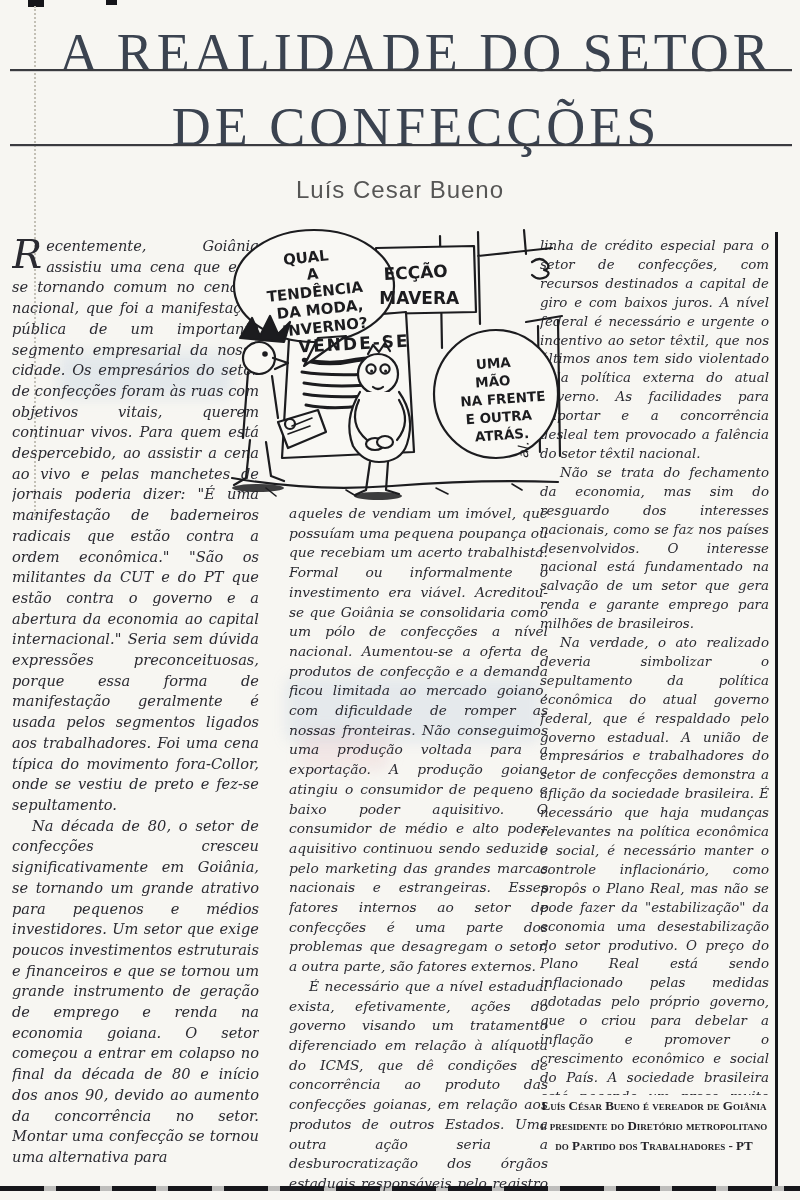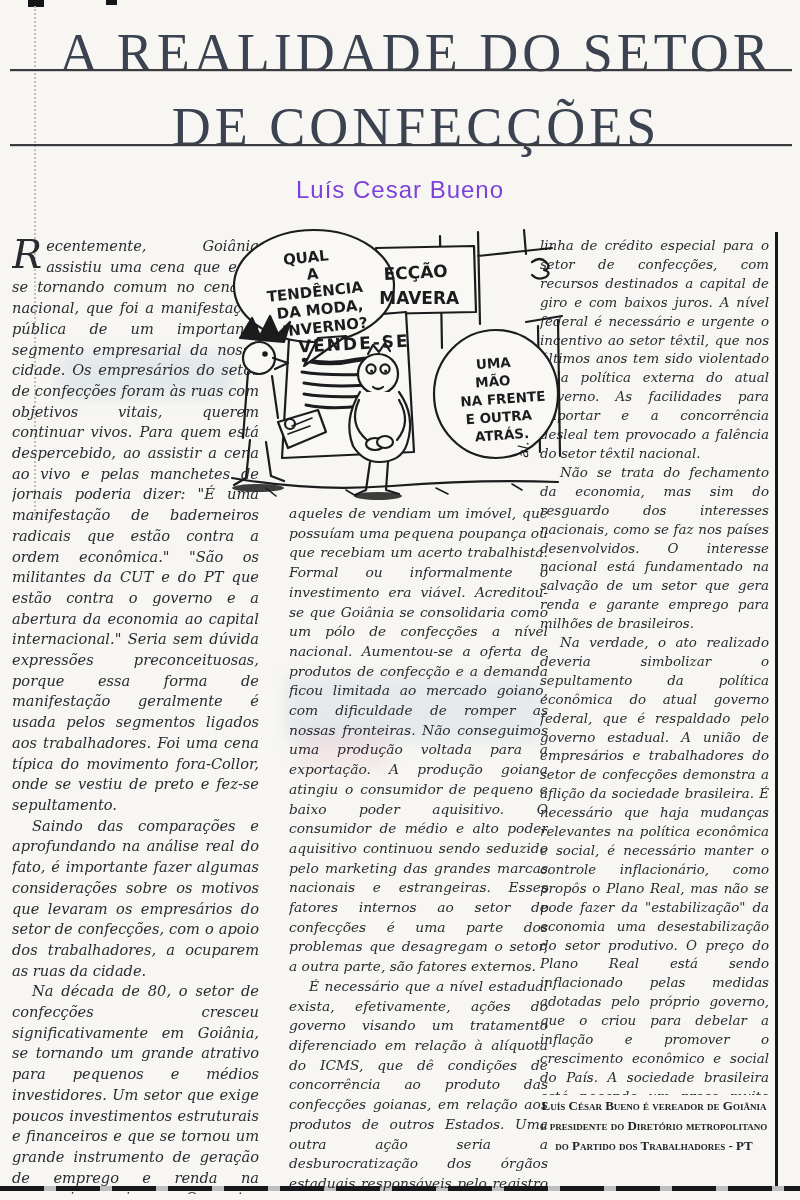--- a/index.html
+++ b/index.html
@@ -28,21 +28,21 @@
   .r1{top:69px;}
   .r2{top:144px;}
   .ghost-date{
     position:absolute; top:126px; left:40px; right:40px; text-align:center;
     font-family:"Liberation Sans", sans-serif; font-weight:bold; font-size:29px;
     letter-spacing:2px; color:rgba(125,158,190,.42);
   }
   .byline{
     position:absolute; top:176px; left:0; width:100%; text-align:center;
     font-family:"Liberation Sans", sans-serif; font-size:24px; letter-spacing:1px;
-    color:#6d28d9; opacity:.88;
+    color:#404040; opacity:.88;
   }
   
   .ghost-blob{position:absolute; border-radius:10px; filter:blur(7px);}
   .b1{left:58px; top:352px; width:175px; height:46px; background:rgba(150,180,210,.20);}
   .b2{left:286px; top:676px; width:255px; height:66px; background:rgba(150,180,210,.18);}
   .b3{left:300px; top:730px; width:90px; height:40px; background:rgba(215,150,160,.15);}
   
   .col{position:absolute; overflow:hidden; text-align:justify; font-style:italic;}
   .col p{margin:0; padding:0;}
   .col p.ind{text-indent:20px;font-style:italic;}
@@ -82,21 +82,20 @@
   <h1 class="t2">DE CONFECÇÕES</h1>
   <div class="rule r2"></div>
   <div class="byline">Luís Cesar Bueno</div>
 
   <div class="ghost-blob b1"></div>
   <div class="ghost-blob b2"></div>
   <div class="ghost-blob b3"></div>
 
   <div class="col col1">
     <p><span class="dropcap">R</span><span>ecentemente, Goiânia assistiu uma cena que está se tornando comum no cenário nacional, que foi a manifestação pública de um importante segmento empresarial da nossa cidade. Os empresários do setor de confecções foram às ruas com objetivos vitais, querem continuar vivos. Para quem está despercebido, ao assistir a cena ao vivo e pelas manchetes de jornais poderia dizer: "É uma manifestação de baderneiros radicais que estão contra a ordem econômica." "São os militantes da CUT e do PT que estão contra o governo e a abertura da economia ao capital internacional." Seria sem dúvida expressões preconceituosas, porque essa forma de manifestação geralmente é usada pelos segmentos ligados aos trabalhadores. Foi uma cena típica do movimento fora-Collor, onde se vestiu de preto e fez-se sepultamento.</span></p>
-    <p class="ind">Saindo das comparações e aprofundando na análise real do fato, é importante fazer algumas considerações sobre os motivos que levaram os empresários do setor de confecções, com o apoio dos trabalhadores, a ocuparem as ruas da cidade.</p>
     <p class="ind">Na década de 80,  o setor de confecções cresceu significativamente em Goiânia, se tornando um grande atrativo para pequenos e médios investidores. Um setor que exige poucos investimentos estruturais e financeiros e que se tornou um grande instrumento de geração de emprego e renda  na economia goiana. O setor começou a entrar em colapso no final da década de 80 e início dos anos 90, devido ao aumento da concorrência no setor. Montar uma confecção se tornou uma alternativa para</p>
   </div>
 
   <div class="col col2">
     <p>aqueles de vendiam um imóvel, que  possuíam uma pequena poupança ou que recebiam um acerto trabalhista. Formal ou informalmente o investimento era viável.  Acreditou-se que Goiânia se consolidaria como um pólo de confecções a nível nacional.  Aumentou-se a oferta de produtos de confecção e a demanda ficou limitada ao mercado goiano,  com dificuldade de romper as nossas fronteiras. Não conseguimos uma produção voltada para a exportação. A produção goiana atingiu o consumidor de pequeno e baixo poder aquisitivo. O consumidor de médio e alto poder aquisitivo continuou sendo seduzido pelo marketing das grandes marcas nacionais e estrangeiras. Esses fatores internos ao setor de confecções é uma parte dos problemas que desagregam o setor, a outra parte, são fatores externos.</p>
     <p class="ind">É necessário que a nível estadual exista, efetivamente, ações do governo visando um tratamento diferenciado em relação à alíquota do ICMS, que dê condições de concorrência ao produto das confecções goianas, em relação aos produtos de outros Estados. Uma outra ação seria a desburocratização dos órgãos  estaduais responsáveis pelo registro de empresas e, principalmente, a criação de uma</p>
   </div>
 
   <div class="col col3">
     <p>linha de crédito especial para o setor de confecções, com recursos destinados a capital de giro e com baixos juros.  A nível federal é necessário e urgente o incentivo ao setor têxtil, que nos últimos anos tem sido violentado pela política externa do atual governo. As facilidades para importar e a concorrência desleal tem provocado a falência do setor têxtil nacional.</p>

